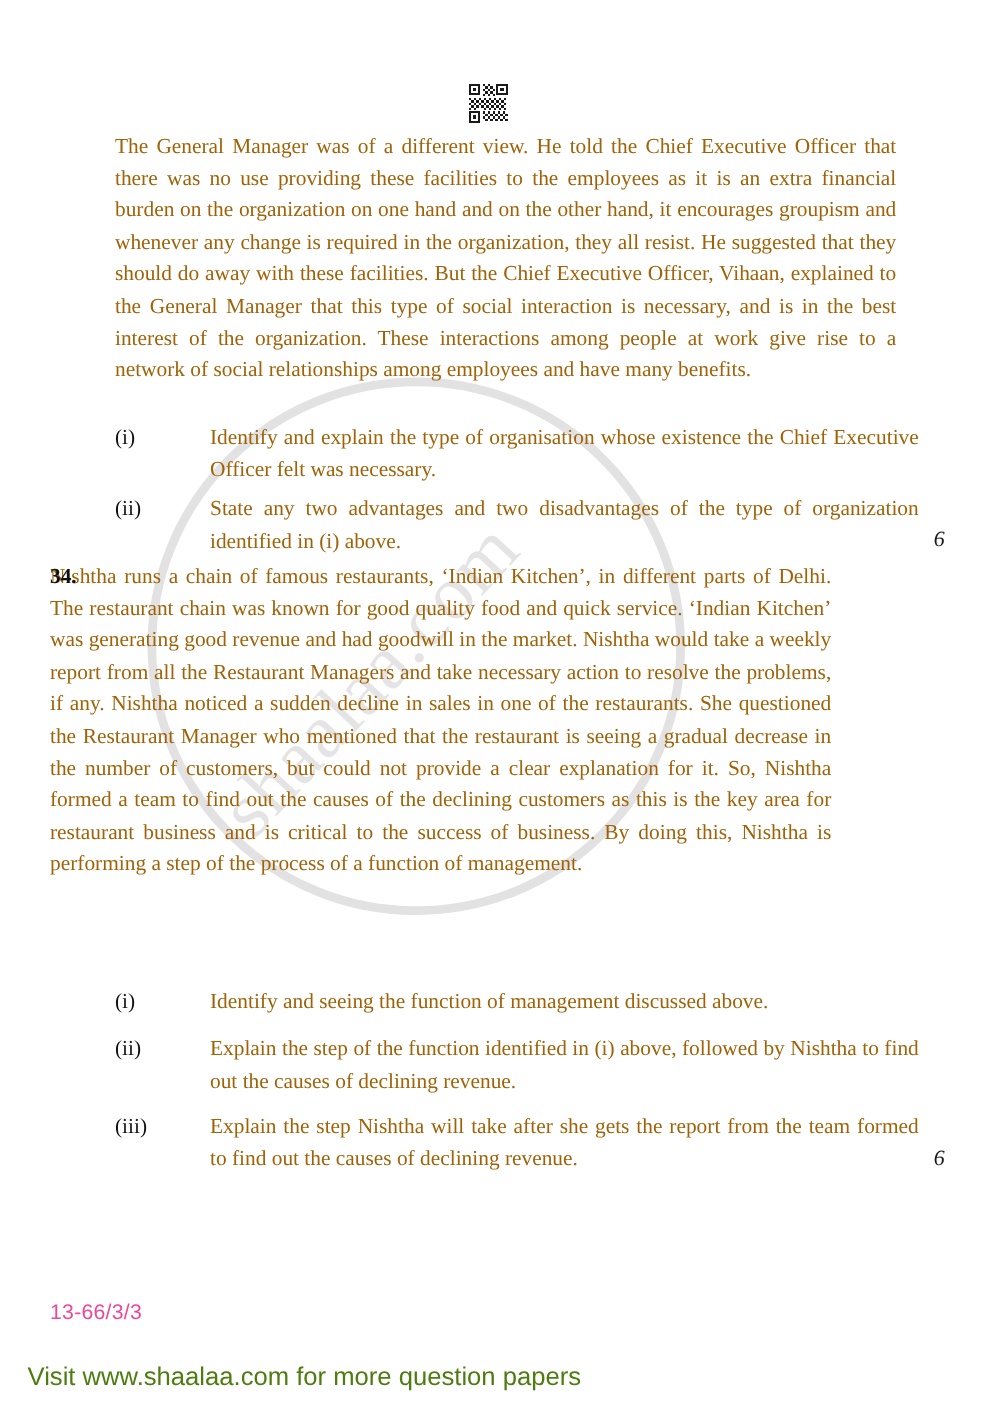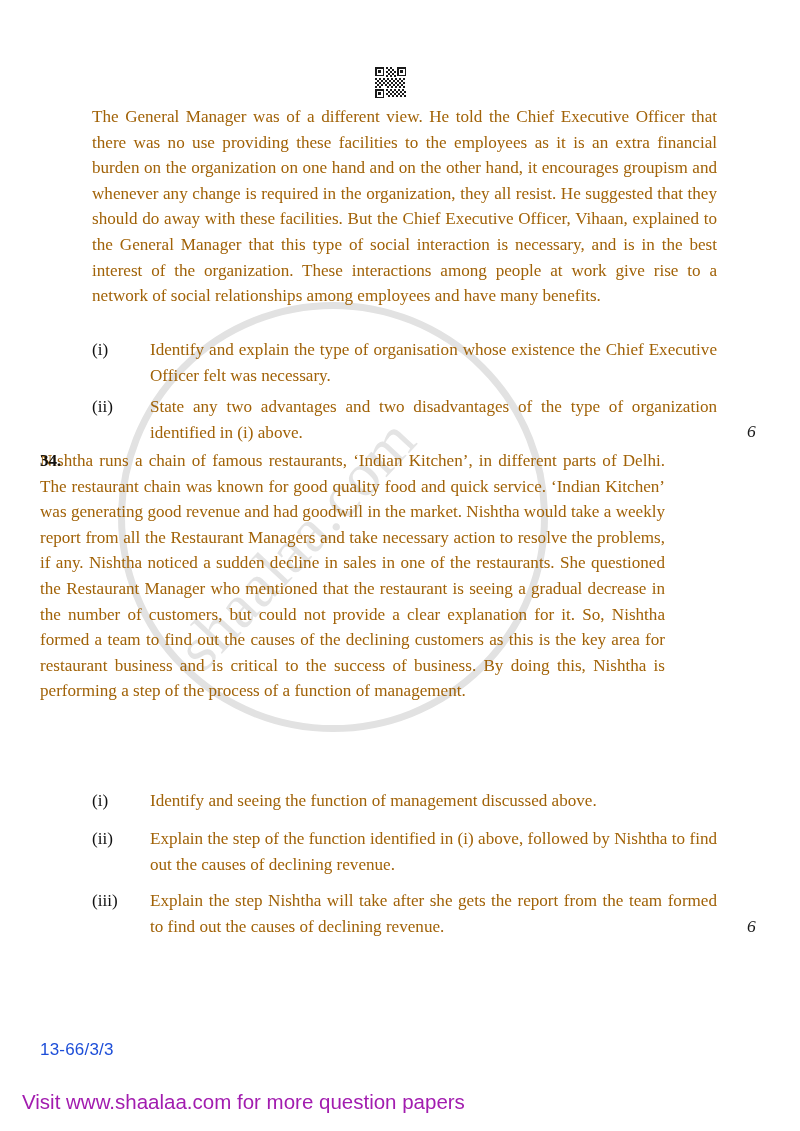--- a/index.html
+++ b/index.html
@@ -109,42 +109,42 @@
   }
   .sub-marker {
     position: absolute;
     left: 0;
     top: 0;
     width: 52px;
     font-size: 17.1px;
     line-height: 25.6px;
   }
   .sub-text {
-    margin-left: 58px;
+    margin-left: 76px;
     width: 567px;
   }
 
   
   .marks {
     position: absolute;
     font-style: italic;
     font-size: 17.5px;
     line-height: 25.6px;
     color: #1a1a1a;
   }
 
   
   .paper-code {
     position: absolute;
     left: 40px;
     top: 1040px;
     font-family: "Liberation Sans", sans-serif;
     font-size: 17px;
     letter-spacing: 0.2px;
-    color: #1d4ed8;
+    color: #ec4899;
     z-index: 2;
   }
   .page-badge {
     position: absolute;
     left: 340px;
     top: 1036px;
     width: 122px;
     height: 30px;
     z-index: 2;
   }
@@ -164,21 +164,21 @@
     font-family: "Liberation Serif", serif;
     font-size: 17.5px;
     color: #111111;
   }
   .site-banner {
     position: absolute;
     left: 22px;
     top: 1090px;
     font-family: "Liberation Sans", sans-serif;
     font-size: 20.5px;
-    color: #a21caf;
+    color: #4d7c0f;
     z-index: 2;
   }
 </style>
 </head>
 <body>
 
 <div class="page">
 
   <div class="watermark"></div>
   <div class="watermark-text">shaalaa.com</div>

